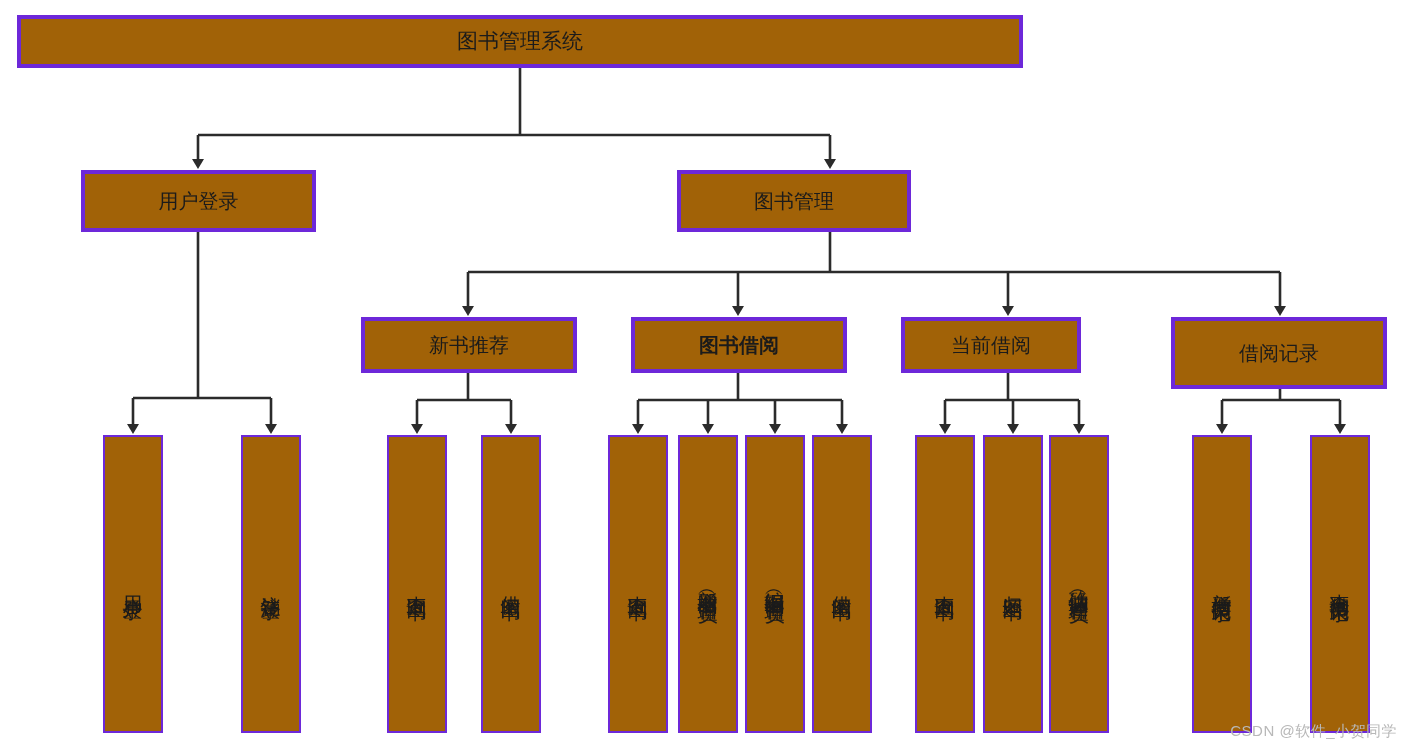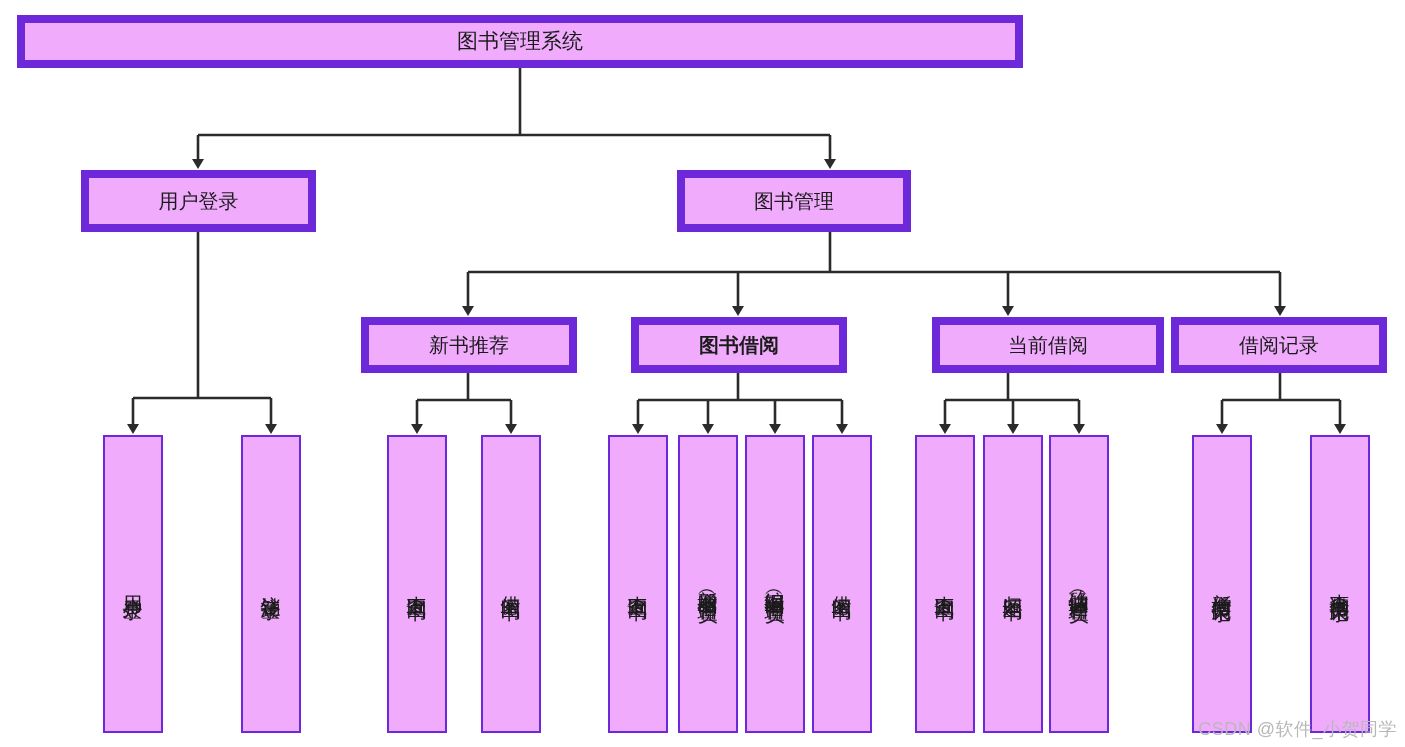--- a/index.html
+++ b/index.html
@@ -22,22 +22,22 @@
     position: absolute;
     left: 0;
     top: 0;
     width: 1405px;
     height: 747px;
     pointer-events: none;
   }
   .node {
     position: absolute;
     box-sizing: border-box;
-    background: #f0abfc;
-    border: 8px solid #6d28d9;
+    background: #a16207;
+    border: 4px solid #6d28d9;
     display: flex;
     align-items: center;
     justify-content: center;
     color: #1b1b1b;
     z-index: 2;
   }
   .node .lbl {
     text-align: center;
     line-height: 1.15;
     white-space: nowrap;
@@ -54,21 +54,21 @@
     text-orientation: upright;
     letter-spacing: 2px;
     line-height: 1;
     white-space: nowrap;
     transform: none;
   }
   .watermark {
     position: absolute;
     right: 8px;
     bottom: 6px;
-    font-size: 18px;
+    font-size: 15px;
     color: #b8b8b8;
     letter-spacing: 0.5px;
     z-index: 3;
     user-select: none;
   }
 </style>
 </head>
 <body>
 
 <div id="canvas">
@@ -139,25 +139,25 @@
   </div>
 
   <div class="node node-l3" style="left:361px; top:317px; width:216px; height:56px;">
     <span class="lbl">新书推荐</span>
   </div>
 
   <div class="node node-l3" style="left:631px; top:317px; width:216px; height:56px;font-weight:bold;">
     <span class="lbl">图书借阅</span>
   </div>
 
-  <div class="node node-l3" style="left:901px; top:317px; width:232px; height:56px;margin-left:31px;">
+  <div class="node node-l3" style="left:901px; top:317px; width:180px; height:56px;">
     <span class="lbl">当前借阅</span>
   </div>
 
-  <div class="node node-l3" style="left:1171px; top:317px; width:216px; height:56px;">
+  <div class="node node-l3" style="left:1171px; top:317px; width:216px; height:72px;">
     <span class="lbl">借阅记录</span>
   </div>
 
   <div class="node node-leaf" style="left:103px; top:435px; width:60px; height:298px;">
     <span class="lbl">用户登录</span>
   </div>
 
   <div class="node node-leaf" style="left:241px; top:435px; width:60px; height:298px;">
     <span class="lbl">注销登录</span>
   </div>

